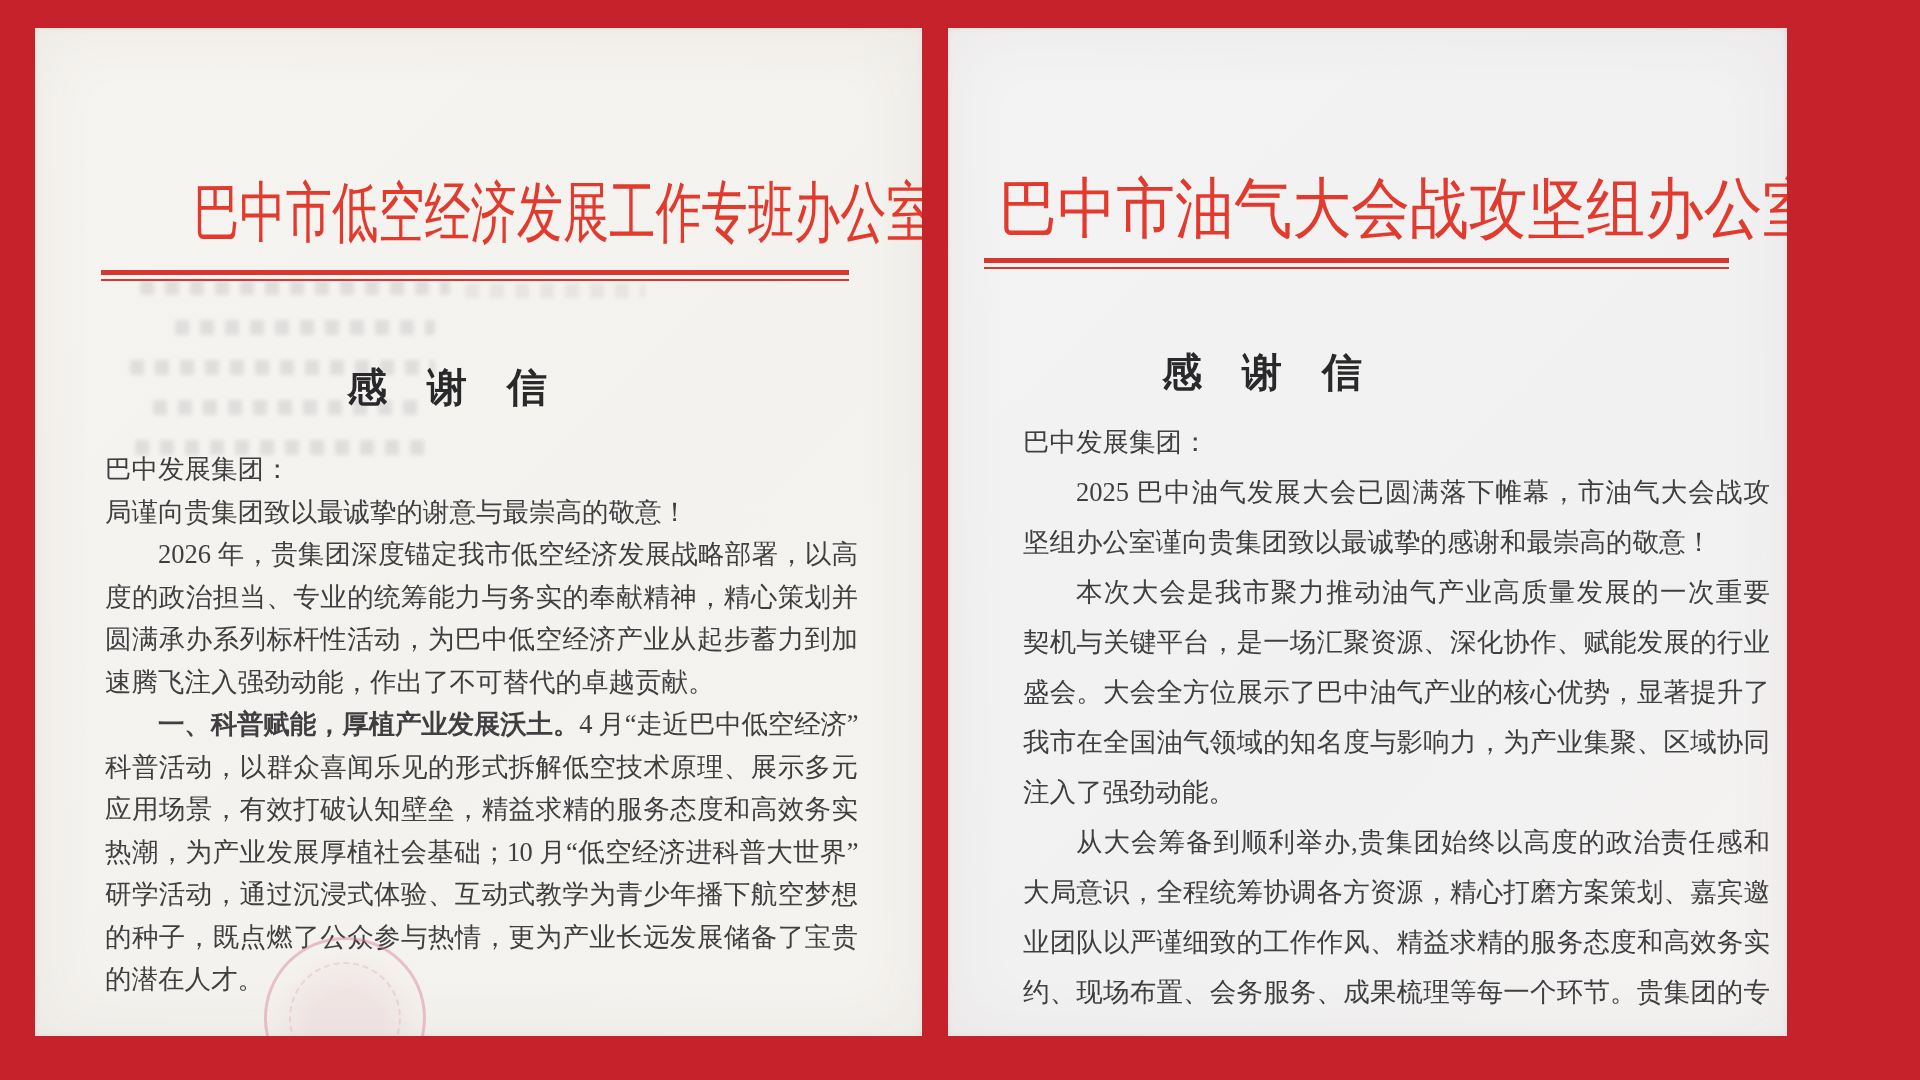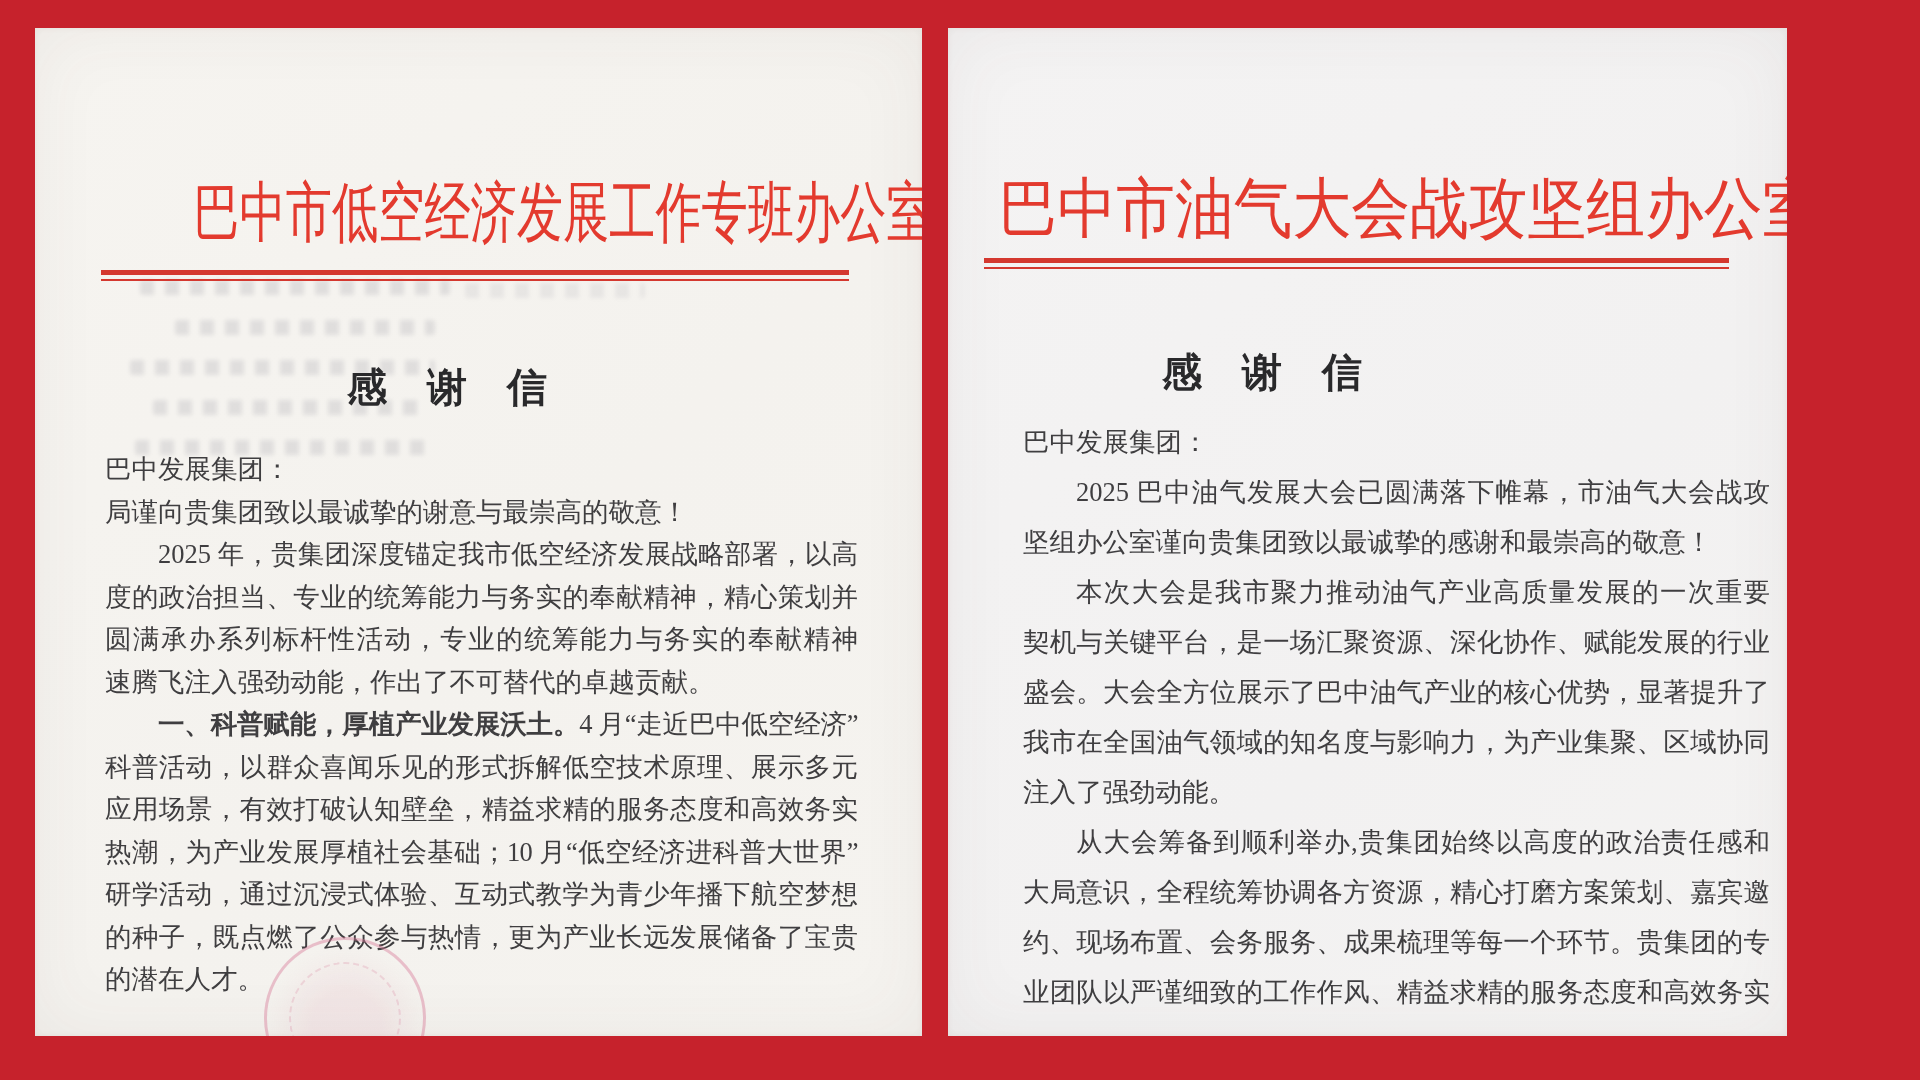--- a/index.html
+++ b/index.html
@@ -83,23 +83,23 @@
 
   <div class="letterhead">
     <span class="inner">巴中市低空经济发展工作专班办公室</span>
   </div>
   <div class="rule"></div>
   <div class="letter-title">感 谢 信</div>
 
   <div class="body-block">
     <p>巴中发展集团：</p>
     <p>局谨向贵集团致以最诚挚的谢意与最崇高的敬意！</p>
-    <p class="ind fill">2025 年，贵集团深度锚定我市低空经济发展战略部署，以高</p>
+    <p class="ind fill">2026 年，贵集团深度锚定我市低空经济发展战略部署，以高</p>
     <p class="fill">度的政治担当、专业的统筹能力与务实的奉献精神，精心策划并</p>
-    <p class="fill">圆满承办系列标杆性活动，专业的统筹能力与务实的奉献精神</p>
+    <p class="fill">圆满承办系列标杆性活动，为巴中低空经济产业从起步蓄力到加</p>
     <p>速腾飞注入强劲动能，作出了不可替代的卓越贡献。</p>
     <p class="ind fill tight"><b>一、科普赋能，厚植产业发展沃土。</b><span>4 月“走近巴中低空经济”</span></p>
     <p class="fill">科普活动，以群众喜闻乐见的形式拆解低空技术原理、展示多元</p>
     <p class="fill">应用场景，有效打破认知壁垒，精益求精的服务态度和高效务实</p>
     <p class="fill tight">热潮，为产业发展厚植社会基础；10 月“低空经济进科普大世界”</p>
     <p class="fill">研学活动，通过沉浸式体验、互动式教学为青少年播下航空梦想</p>
     <p class="fill">的种子，既点燃了公众参与热情，更为产业长远发展储备了宝贵</p>
     <p>的潜在人才。</p>
   </div>
 
@@ -117,16 +117,16 @@
     <p>巴中发展集团：</p>
     <p class="ind fill">2025 巴中油气发展大会已圆满落下帷幕，市油气大会战攻</p>
     <p>坚组办公室谨向贵集团致以最诚挚的感谢和最崇高的敬意！</p>
     <p class="ind fill">本次大会是我市聚力推动油气产业高质量发展的一次重要</p>
     <p class="fill">契机与关键平台，是一场汇聚资源、深化协作、赋能发展的行业</p>
     <p class="fill">盛会。大会全方位展示了巴中油气产业的核心优势，显著提升了</p>
     <p class="fill">我市在全国油气领域的知名度与影响力，为产业集聚、区域协同</p>
     <p>注入了强劲动能。</p>
     <p class="ind fill">从大会筹备到顺利举办,贵集团始终以高度的政治责任感和</p>
     <p class="fill">大局意识，全程统筹协调各方资源，精心打磨方案策划、嘉宾邀</p>
+    <p class="fill">业团队以严谨细致的工作作风、精益求精的服务态度和高效务实</p>
     <p class="fill">约、现场布置、会务服务、成果梳理等每一个环节。贵集团的专</p>
-    <p class="fill">业团队以严谨细致的工作作风、精益求精的服务态度和高效务实</p>
   </div>
 </div>
 
 </body></html>

